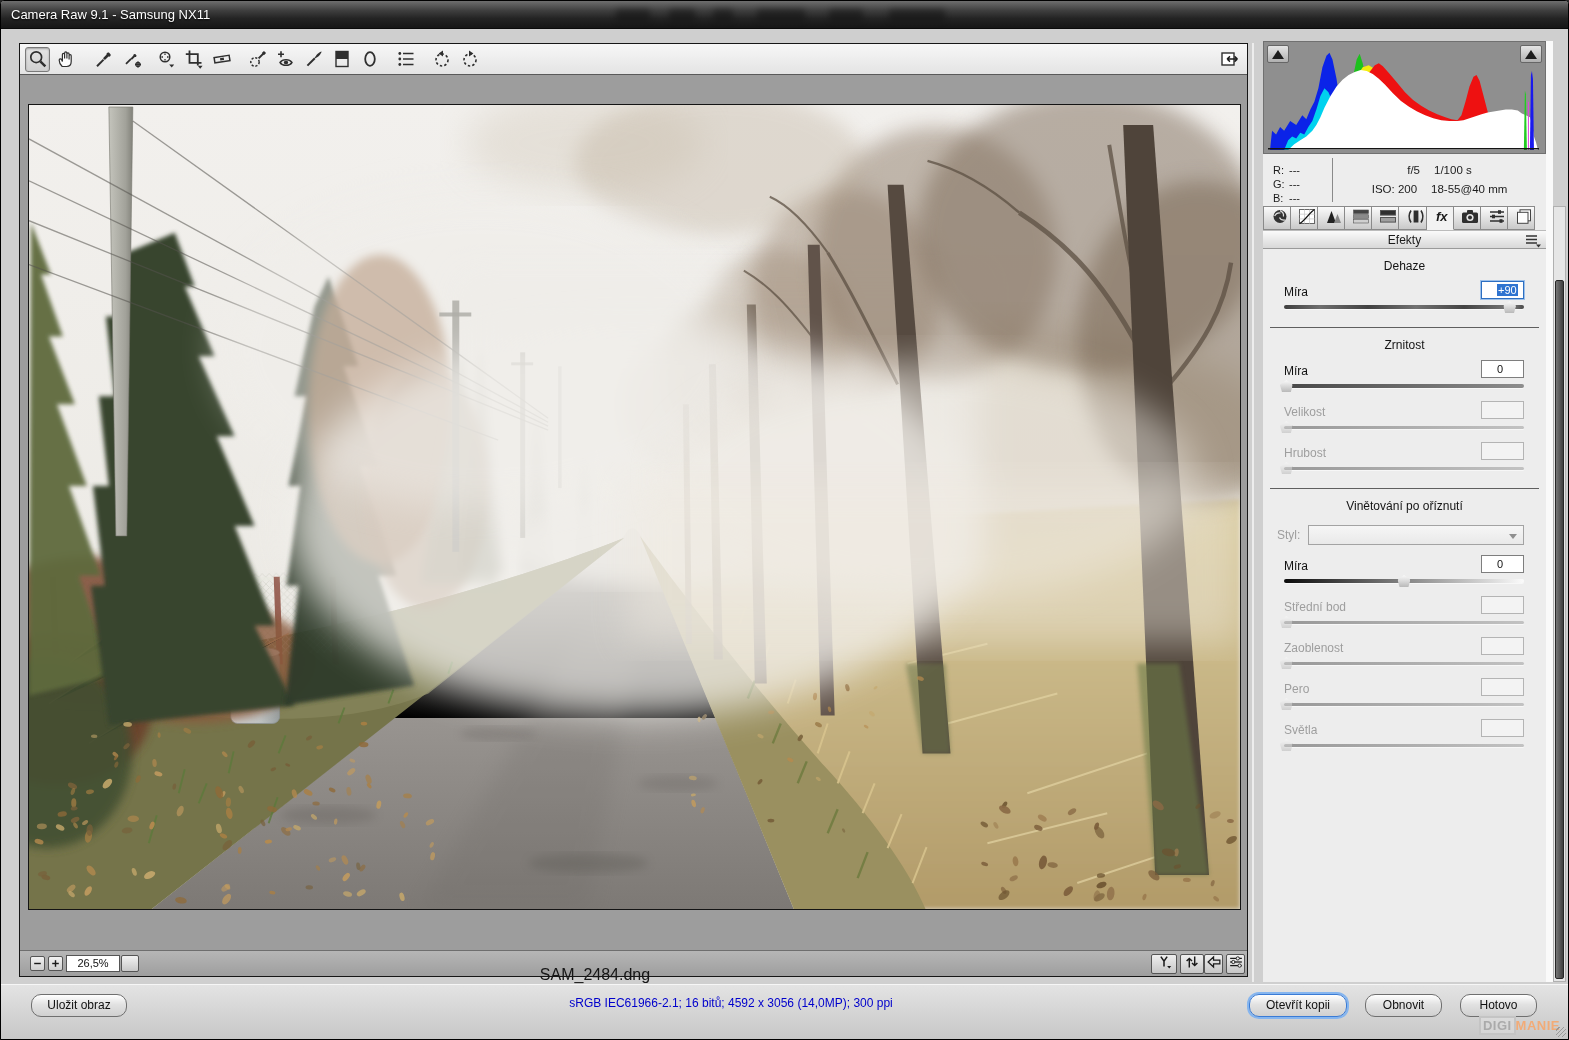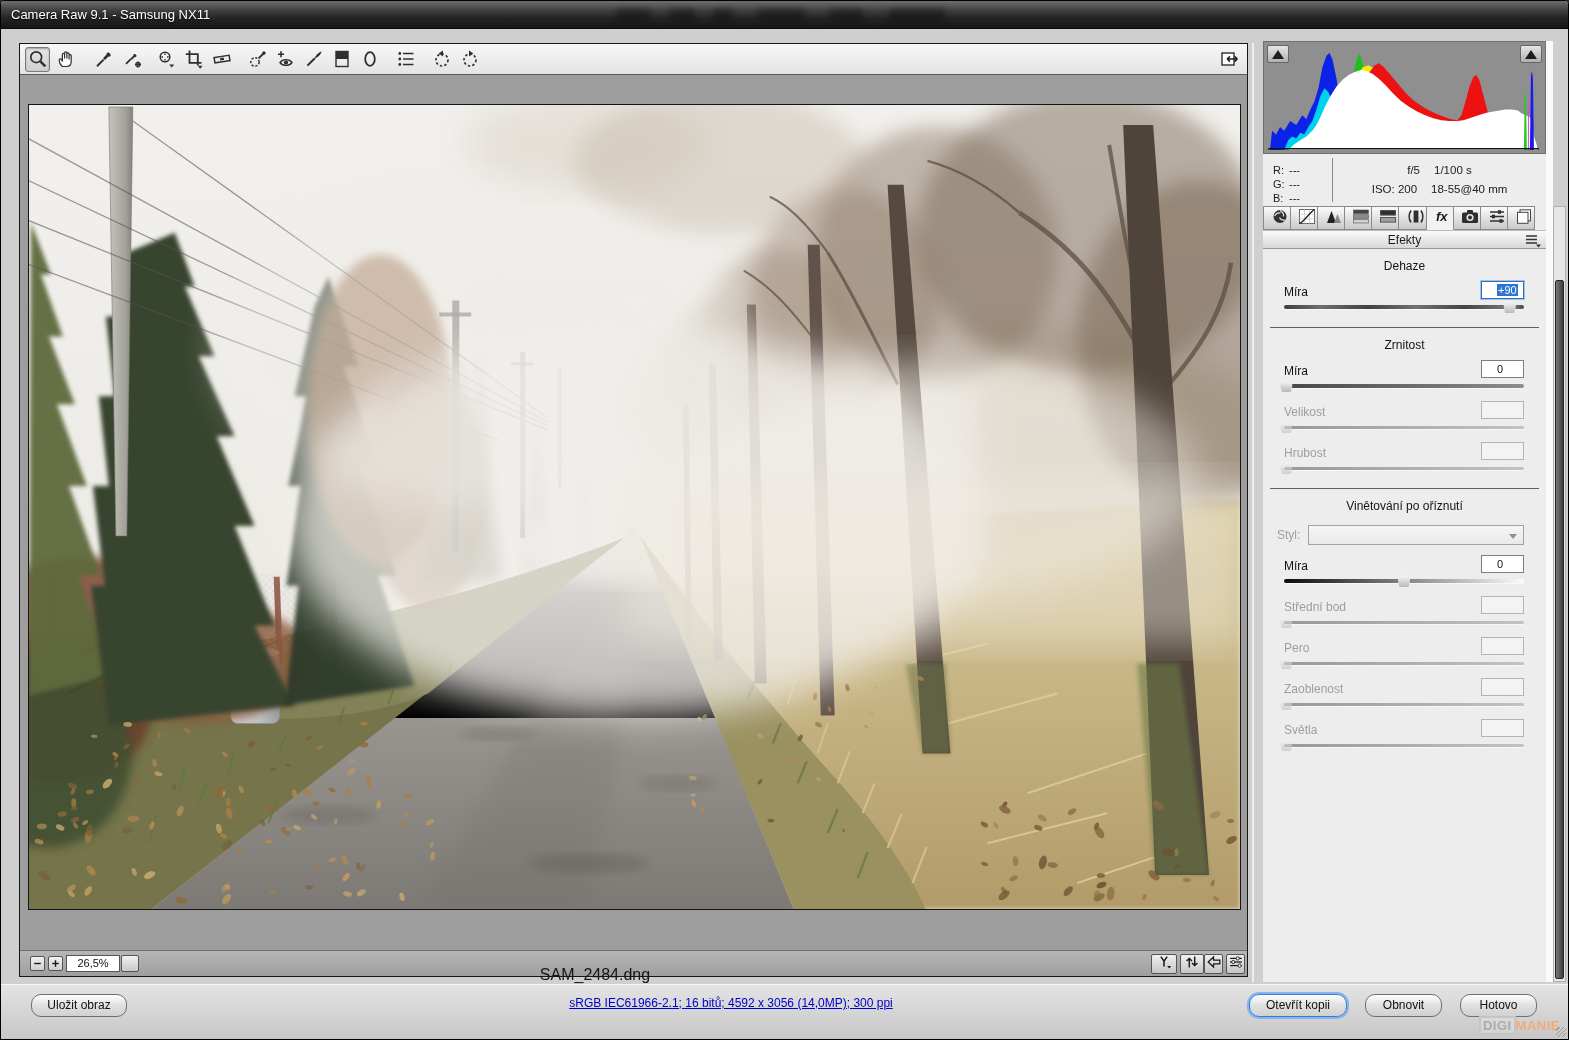--- a/index.html
+++ b/index.html
@@ -83,21 +83,21 @@
   .selbox .arr{position:absolute;right:6px;top:8px;width:0;height:0;border-left:4.5px solid transparent;border-right:4.5px solid transparent;border-top:5px solid #8f8f8f;}
 
   .panel-gap{position:absolute;left:1545px;top:40px;bottom:57px;width:7px;background:#fafafa;}
   .scrollbar{position:absolute;left:1552px;top:205px;width:13px;bottom:57px;background:#e6e6e6;border:1px solid #b0b0b0;}
   .scroll-thumb{position:absolute;left:1px;right:1px;top:73px;bottom:2px;background:linear-gradient(90deg,#767676,#3f3f3f);border:1px solid #262626;border-radius:2px;}
 
   
   .footer{position:absolute;left:0;right:0;bottom:0;height:55px;background:linear-gradient(#e3e3e3,#c7c7c7);border-top:1px solid #f6f6f6;}
   .btn{position:absolute;top:9px;height:23px;border:1px solid #6f6f6f;border-radius:10px;background:linear-gradient(#fff,#e2e2e2 45%,#d0d0d0);font-size:12px;color:#111;text-align:center;line-height:21px;}
   .btn.focusring{border-color:#3a7bd5;box-shadow:0 0 0 2px #85b5ef;}
-  .infolink{position:absolute;left:420px;width:620px;top:11px;text-align:center;font-size:12px;color:#0000cc;text-decoration:underline;}
+  .infolink{position:absolute;left:420px;width:620px;top:11px;text-align:center;font-size:12px;color:#0000cc;}
   .watermark{position:absolute;right:8px;bottom:6px;font-size:13px;font-weight:bold;letter-spacing:.5px;}
   .watermark .digi{color:#aaa;border:2px solid #c4c4c4;padding:0 2px;background:rgba(255,255,255,.2);}
   .watermark .manie{color:#f2ab77;}
   .grip{position:absolute;right:2px;bottom:2px;width:10px;height:10px;
     background:repeating-linear-gradient(135deg,transparent 0 2px,#9a9a9a 2px 3px);}
 </style>
 </head>
 <body>
 
 <div class="window">
@@ -833,31 +833,31 @@
           <span class="lab">Střední bod</span>
           <span class="val"></span>
         </div>
         <div class="slider">
           <div class="track"></div>
           <div class="thumb" style="left: 1%;"></div>
         </div>
       </div>
       <div class="row disabled">
         <div class="row-top">
-          <span class="lab">Pero</span>
+          <span class="lab">Zaoblenost</span>
           <span class="val"></span>
         </div>
         <div class="slider">
           <div class="track"></div>
           <div class="thumb" style="left: 1%;"></div>
         </div>
       </div>
       <div class="row disabled">
         <div class="row-top">
-          <span class="lab">Zaoblenost</span>
+          <span class="lab">Pero</span>
           <span class="val"></span>
         </div>
         <div class="slider">
           <div class="track"></div>
           <div class="thumb" style="left: 1%;"></div>
         </div>
       </div>
       <div class="row disabled">
         <div class="row-top">
           <span class="lab">Světla</span>

